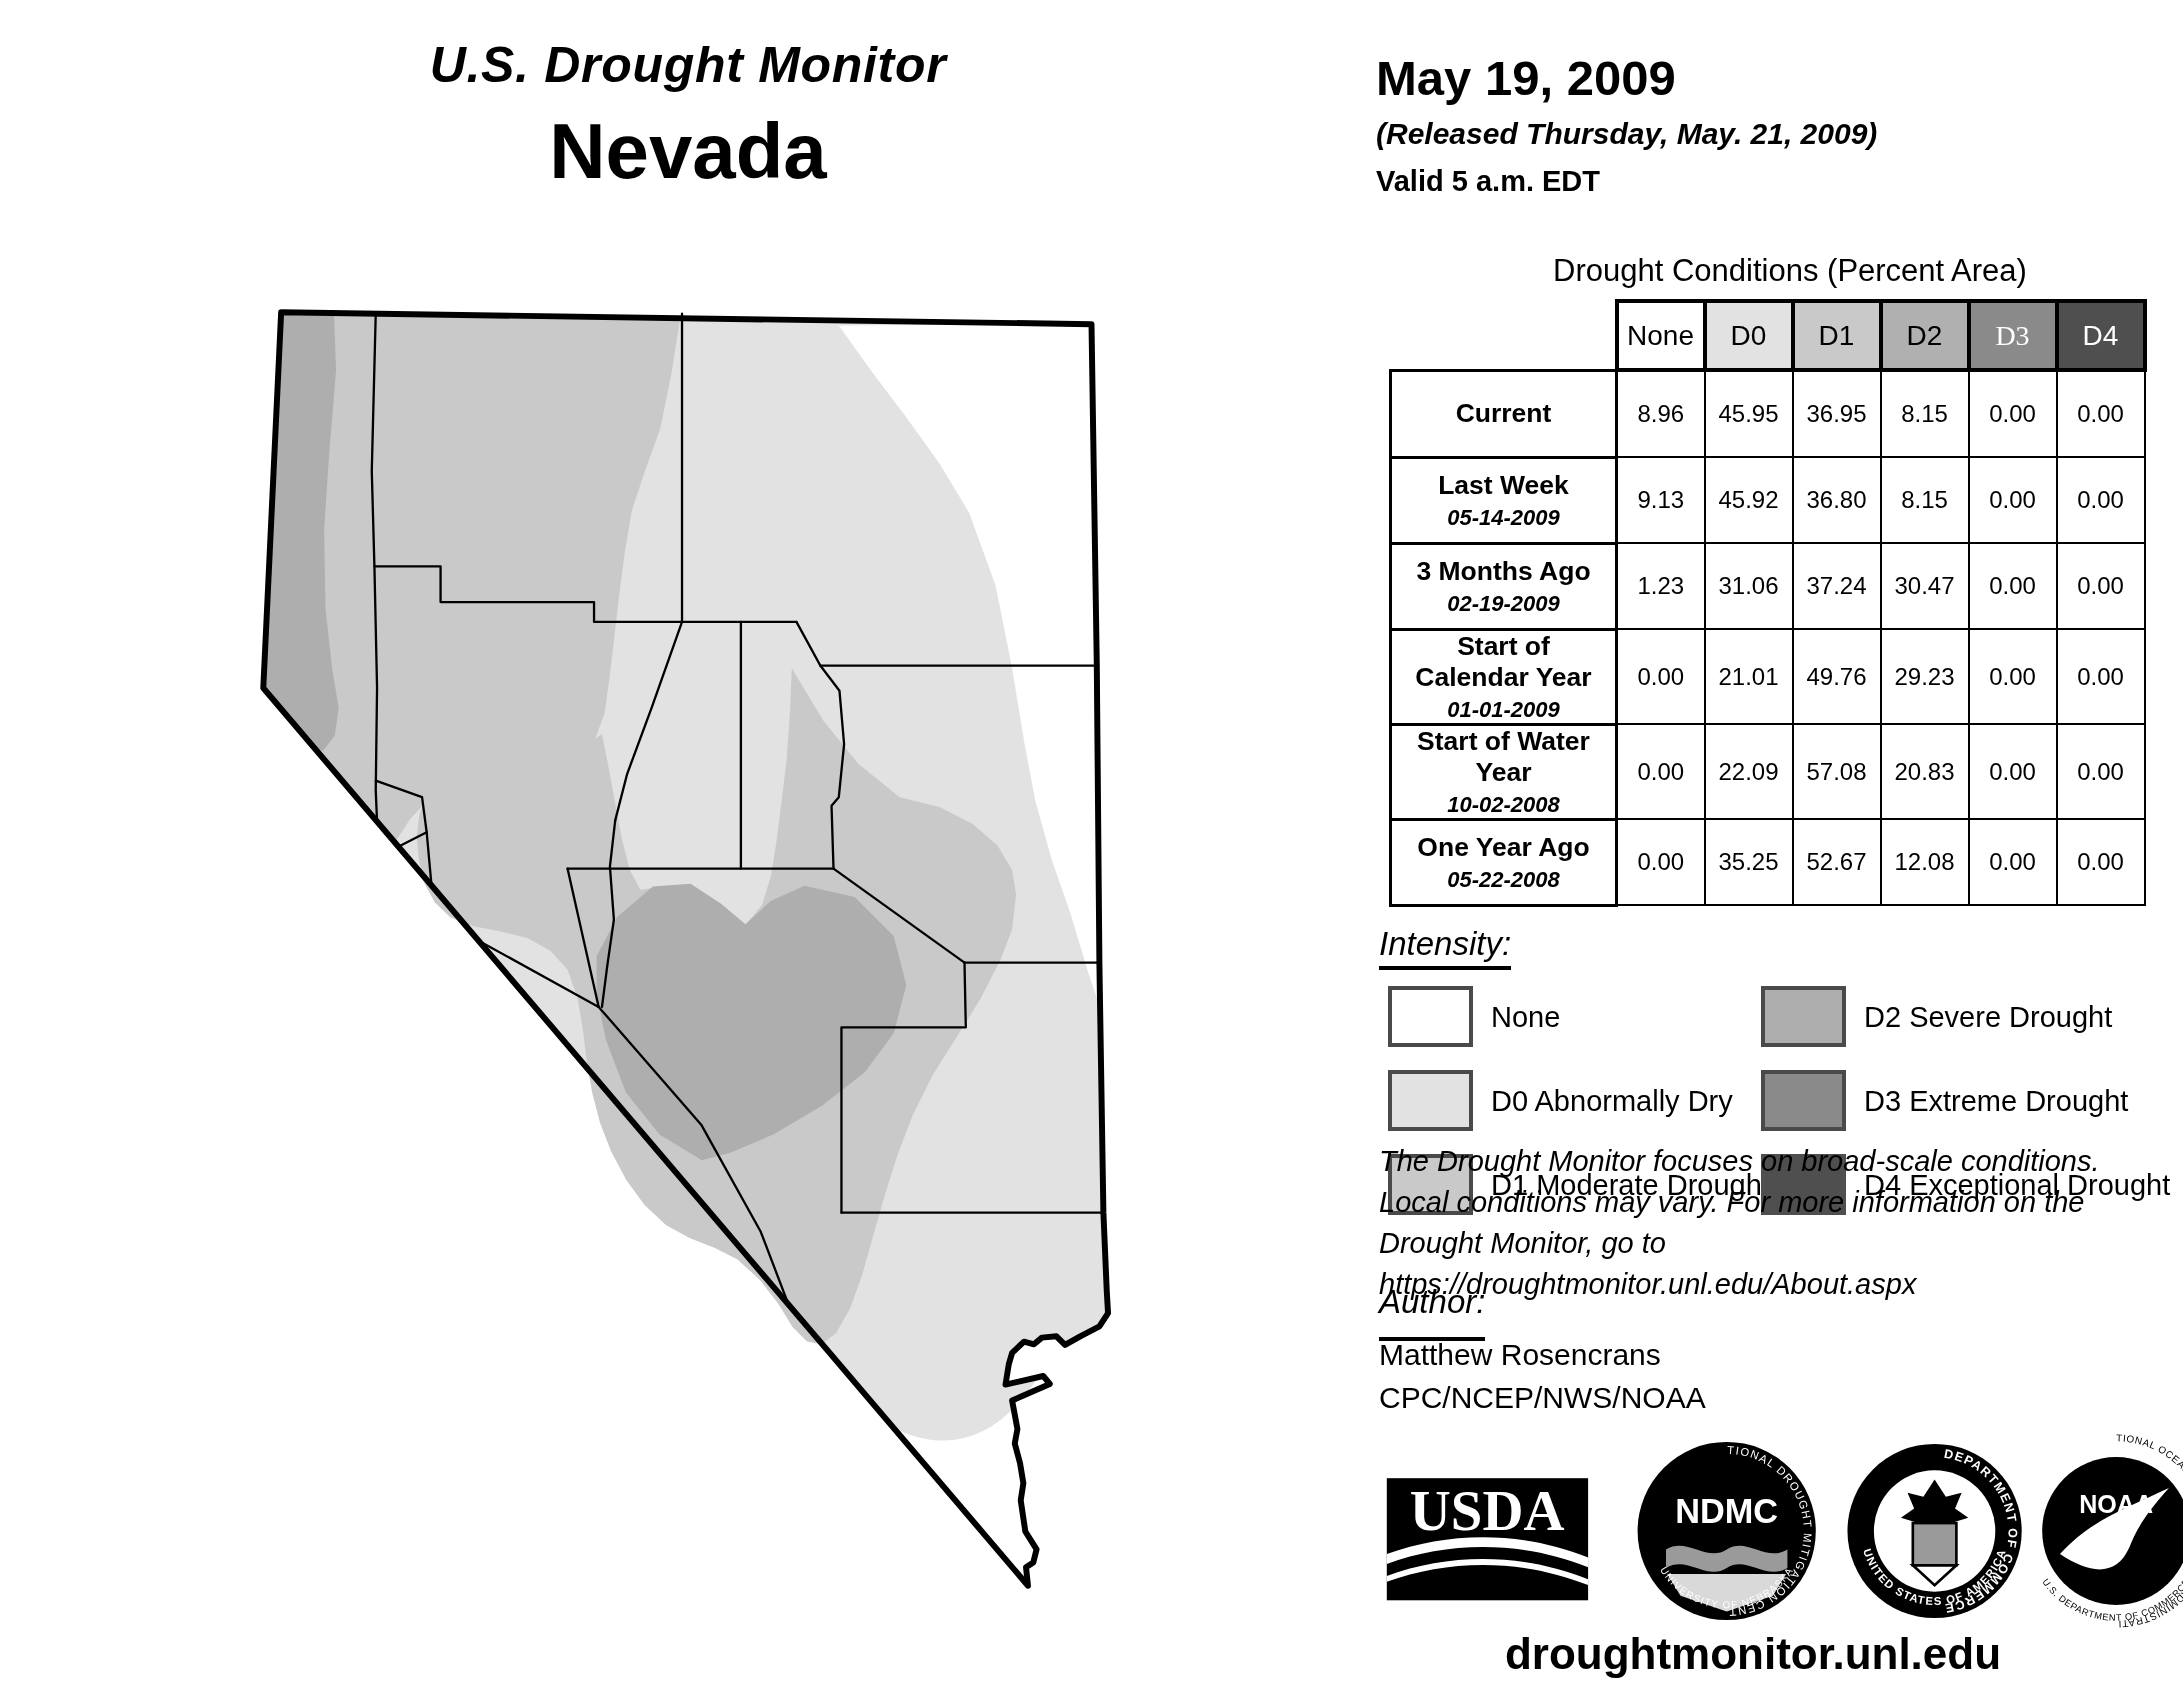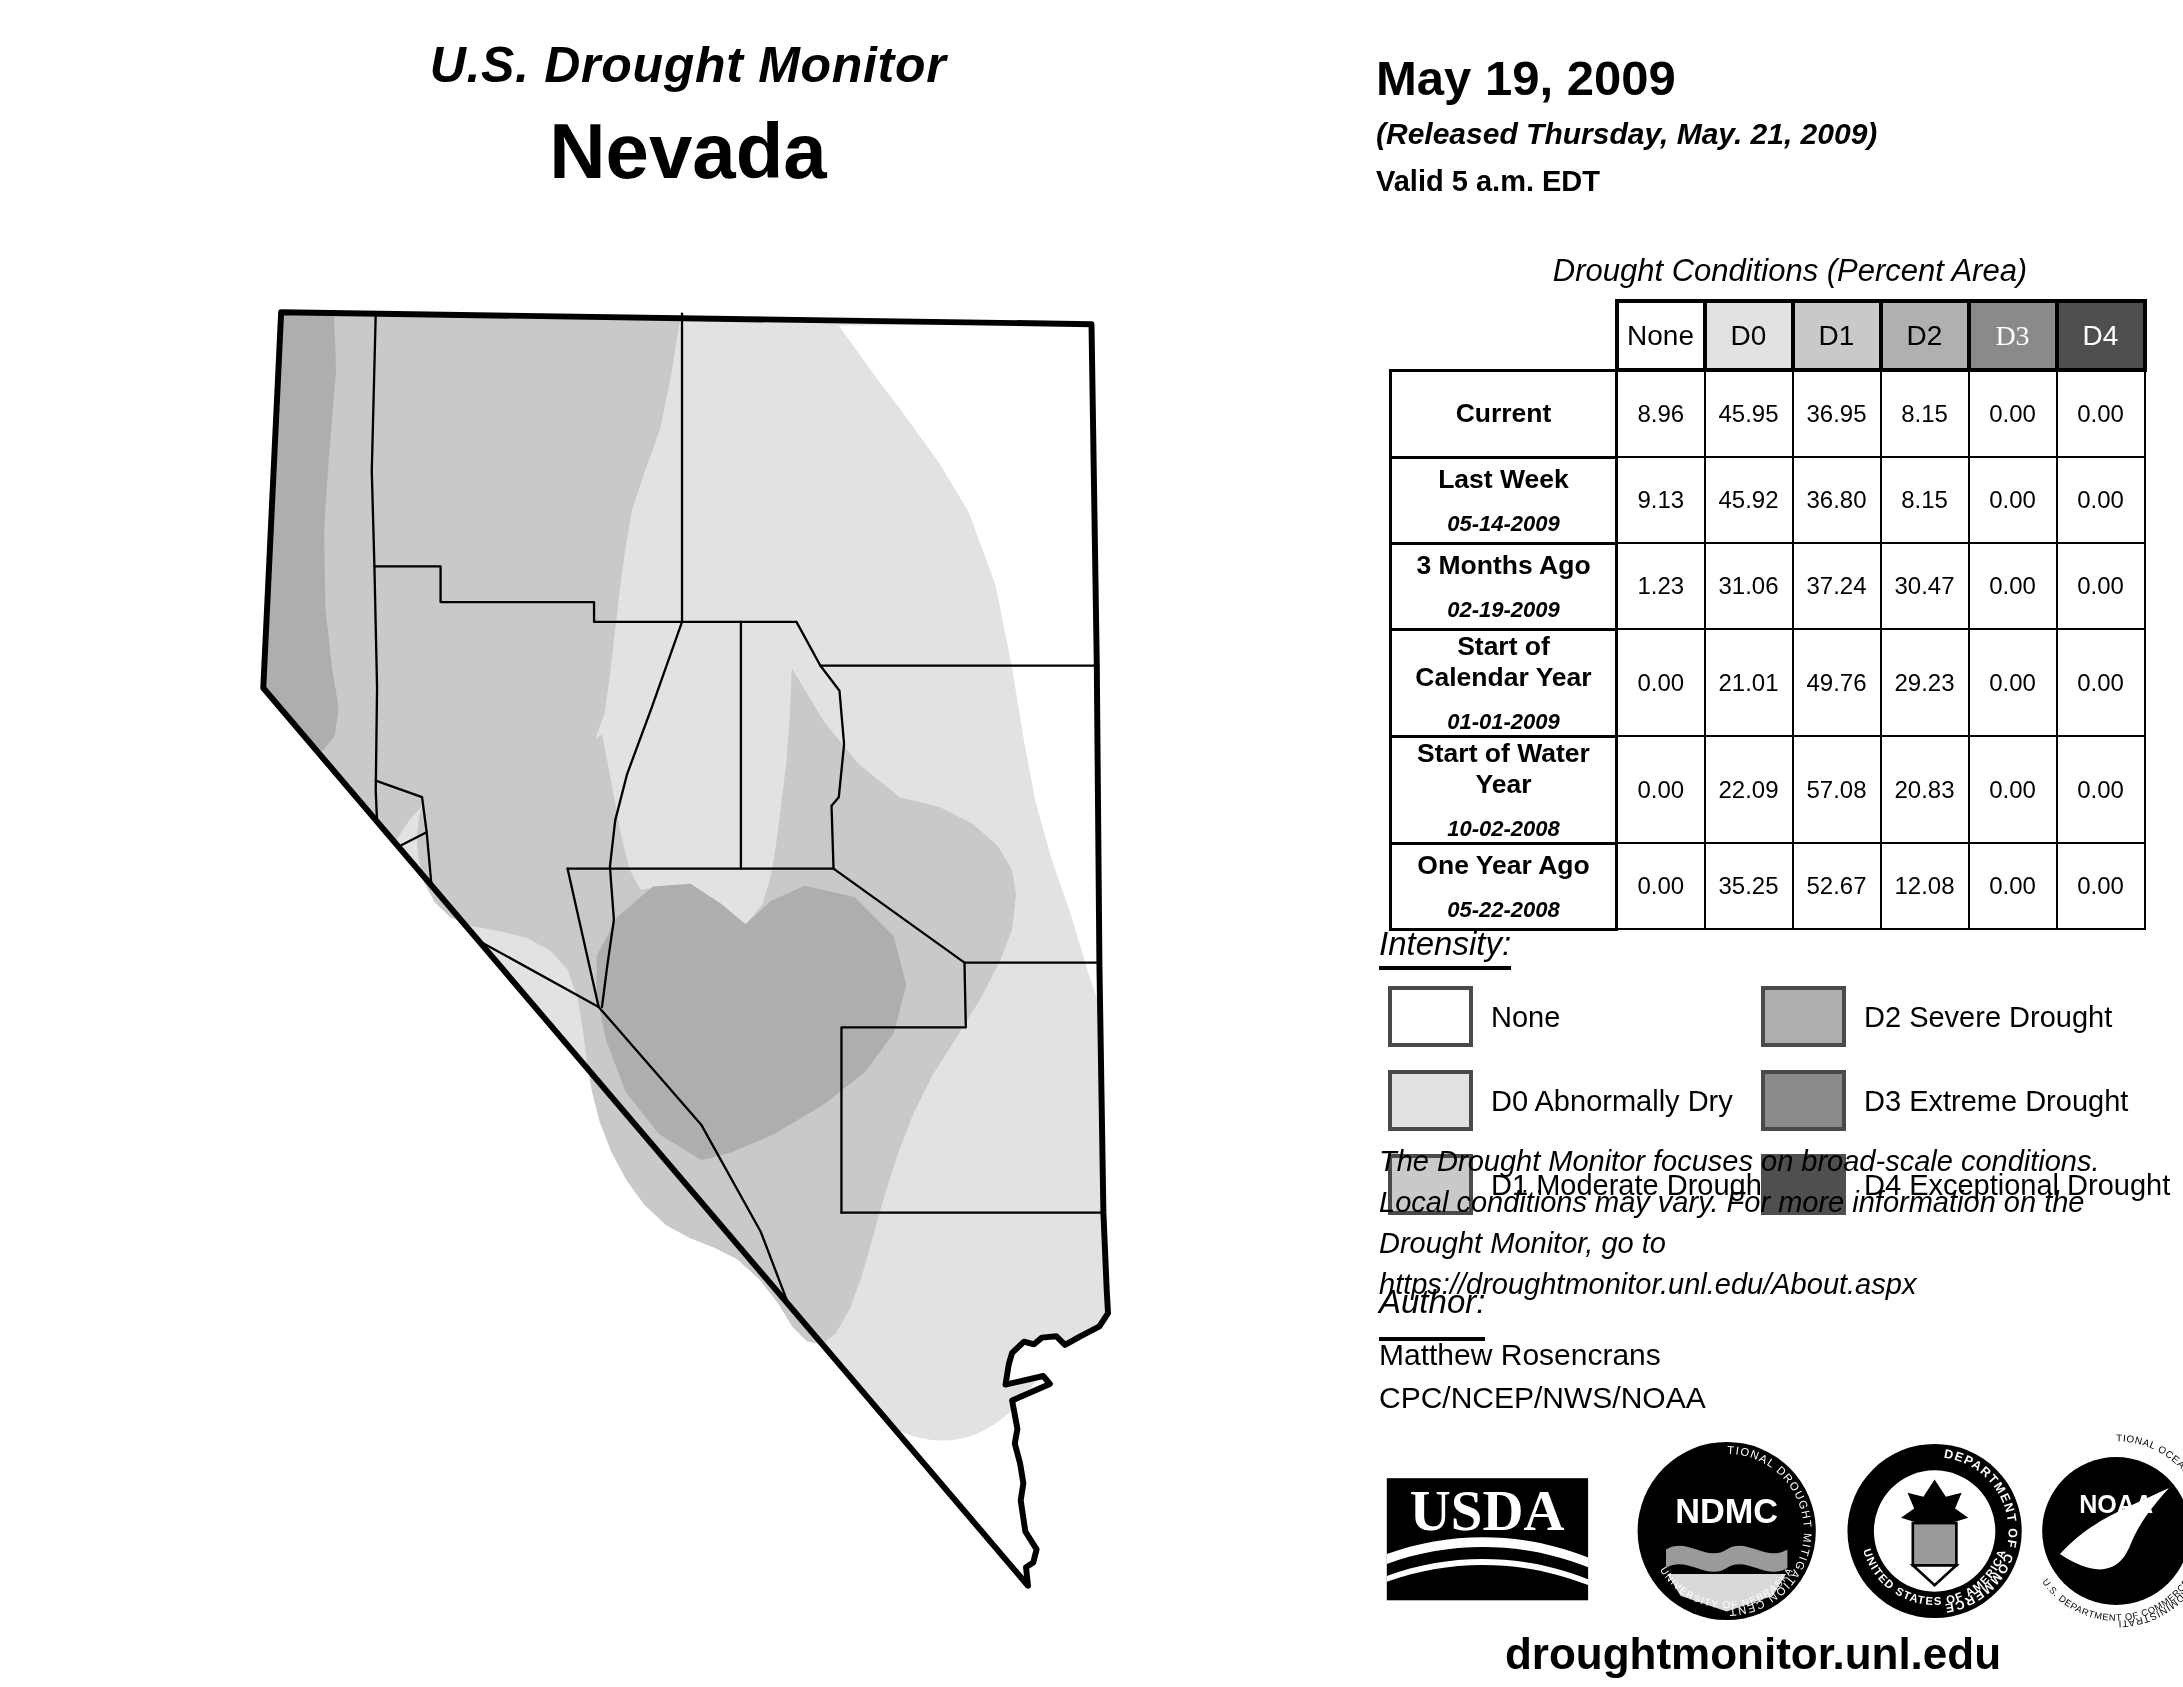--- a/index.html
+++ b/index.html
@@ -11,31 +11,31 @@
   .title-block{left:0;top:36px;width:1376px;text-align:center;}
   .usdm-title{font-size:50px;font-weight:bold;font-style:italic;letter-spacing:0.7px;}
   .state-title{font-size:78px;font-weight:bold;margin-top:12px;}
   .date-block{left:1376px;top:50px;width:662px;}
   .map-date{font-size:49px;font-weight:bold;}
   .released{font-size:30px;font-weight:bold;font-style:italic;margin-top:10.6px;}
   .valid{font-size:29px;font-weight:bold;margin-top:14.6px;}
 
   
   .tbl-title{left:1416px;top:253px;width:748px;text-align:center;
-             font-size:31px;font-style:italic;}
+             font-size:31px;}
   table.dm{border-collapse:collapse;table-layout:fixed;}
   .dm-wrap{left:1389px;top:299px;}
   table.dm td,table.dm th{border:2.6px solid #000;padding:0;text-align:center;vertical-align:middle;}
   table.dm .corner{border:none;background:transparent;}
   table.dm .labelcol{width:226px;}
   table.dm .valcol{width:88px;}
   table.dm thead th{height:65px;font-size:28px;font-weight:normal;border:4px solid #000;}
   table.dm tbody td{height:84px;font-size:24px;}
   table.dm tbody th{font-size:26.5px;font-weight:bold;border:3.3px solid #000;padding:0 22px;}
-  .rowdate{font-size:22px;font-style:italic;font-weight:bold;margin-top:16px;}
+  .rowdate{font-size:22px;font-style:italic;font-weight:bold;margin-top:4px;}
   .rowdate:empty{display:none;}
   .hc0{background:#ffffff;color:#000;}
   .hc1{background:#e2e2e2;color:#000;}
   .hc2{background:#c9c9c9;color:#000;}
   .hc3{background:#b0b0b0;color:#000;}
   .hc4{background:#8a8a8a;color:#fff;font-family:Liberation Serif, serif;}
   .hc5{background:#4f4f4f;color:#fff;}
 
   
   .legend-head{left:1379px;top:925px;font-size:33px;font-style:italic;

